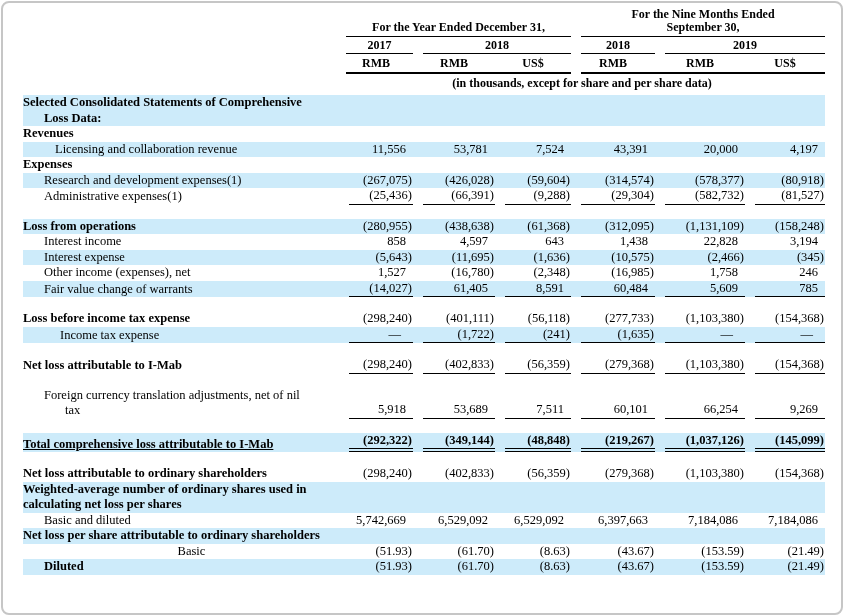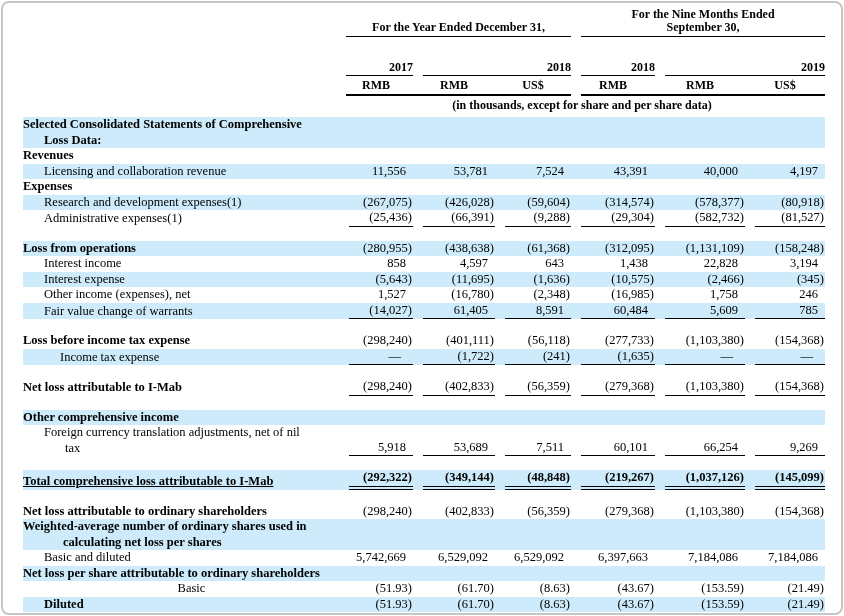--- a/index.html
+++ b/index.html
@@ -16,21 +16,21 @@
     border-collapse:separate; border-spacing:0; table-layout:fixed;
     margin:5px 0 0 20px; width:802px;
   }
   td { padding:0; vertical-align:bottom; font-size:12.5px; line-height:15.5px; }
 
   
   thead td { font-weight:bold; font-size:12px; line-height:13px; }
   .gtitle { text-align:center; border-bottom:1px solid #000; padding-bottom:2px; }
   .gtitle.g1 { margin:0 0 0 7px; }
   .gtitle.g2 { margin:0 0 0 10px; }
-  .yru { text-align:right; border-bottom:1px solid #000; padding:2px 0 1px;margin-top:22px; }
+  .yru { text-align:center; border-bottom:1px solid #000; padding:2px 0 1px; }
   .yru.y1 { margin-left:7px; }
   .yru.yx { margin-left:10px; }
   .cur { text-align:center; padding:3px 0 2px; }
   .grule { height:0; border-top:2px solid #000; }
   .grule.g1 { margin-left:7px; }
   .grule.g2 { margin-left:10px; }
   tr.units td { text-align:center; padding:3px 0 5px; }
 
   
   tbody tr.shaded td { background:var(--hl,#cdebfa); }
@@ -166,36 +166,36 @@
           </td>
           <td>
             <div class="cellv"></div>
           </td>
           <td>
             <div class="cellv"></div>
           </td>
         </tr>
         <tr class="shaded">
           <td class="lbl">
-            <div style="padding-left: 21px;">Licensing and collaboration revenue</div>
+            <div style="padding-left: 32px;">Licensing and collaboration revenue</div>
           </td>
           <td>
             <div class="cellv"><span>11,556</span></div>
           </td>
           <td>
             <div class="cellv"><span>53,781</span></div>
           </td>
           <td>
             <div class="cellv"><span>7,524</span></div>
           </td>
           <td>
             <div class="cellv"><span>43,391</span></div>
           </td>
           <td>
-            <div class="cellv"><span>40,000</span></div>
+            <div class="cellv"><span>20,000</span></div>
           </td>
           <td>
             <div class="cellv"><span>4,197</span></div>
           </td>
         </tr>
         <tr class="b">
           <td class="lbl">
             <div style="padding-left: 0px;">Expenses</div>
           </td>
           <td>
@@ -452,43 +452,20 @@
           <td>
             <div class="cellv u1"><span class="paren">(1,103,380)</span></div>
           </td>
           <td>
             <div class="cellv u1"><span class="paren">(154,368)</span></div>
           </td>
         </tr>
         <tr class="spacer">
           <td colspan="7"></td>
         </tr>
-        <tr class="shaded b">
-          <td class="lbl">
-            <div style="padding-left: 0px;">Other comprehensive income</div>
-          </td>
-          <td>
-            <div class="cellv"></div>
-          </td>
-          <td>
-            <div class="cellv"></div>
-          </td>
-          <td>
-            <div class="cellv"></div>
-          </td>
-          <td>
-            <div class="cellv"></div>
-          </td>
-          <td>
-            <div class="cellv"></div>
-          </td>
-          <td>
-            <div class="cellv"></div>
-          </td>
-        </tr>
         <tr>
           <td class="lbl">
             <div style="padding-left: 21px;">Foreign currency translation adjustments, net of nil</div>
             <div style="padding-left: 42px;">tax</div>
           </td>
           <td>
             <div class="cellv u1"><span>5,918</span></div>
           </td>
           <td>
             <div class="cellv u1"><span>53,689</span></div>
@@ -554,21 +531,21 @@
           <td>
             <div class="cellv"><span class="paren">(1,103,380)</span></div>
           </td>
           <td>
             <div class="cellv"><span class="paren">(154,368)</span></div>
           </td>
         </tr>
         <tr class="shaded b">
           <td class="lbl">
             <div style="padding-left: 0px;">Weighted-average number of ordinary shares used in</div>
-            <div style=" margin-left: 40px;">calculating net loss per shares</div>
+            <div style="">calculating net loss per shares</div>
           </td>
           <td>
             <div class="cellv"></div>
           </td>
           <td>
             <div class="cellv"></div>
           </td>
           <td>
             <div class="cellv"></div>
           </td>

